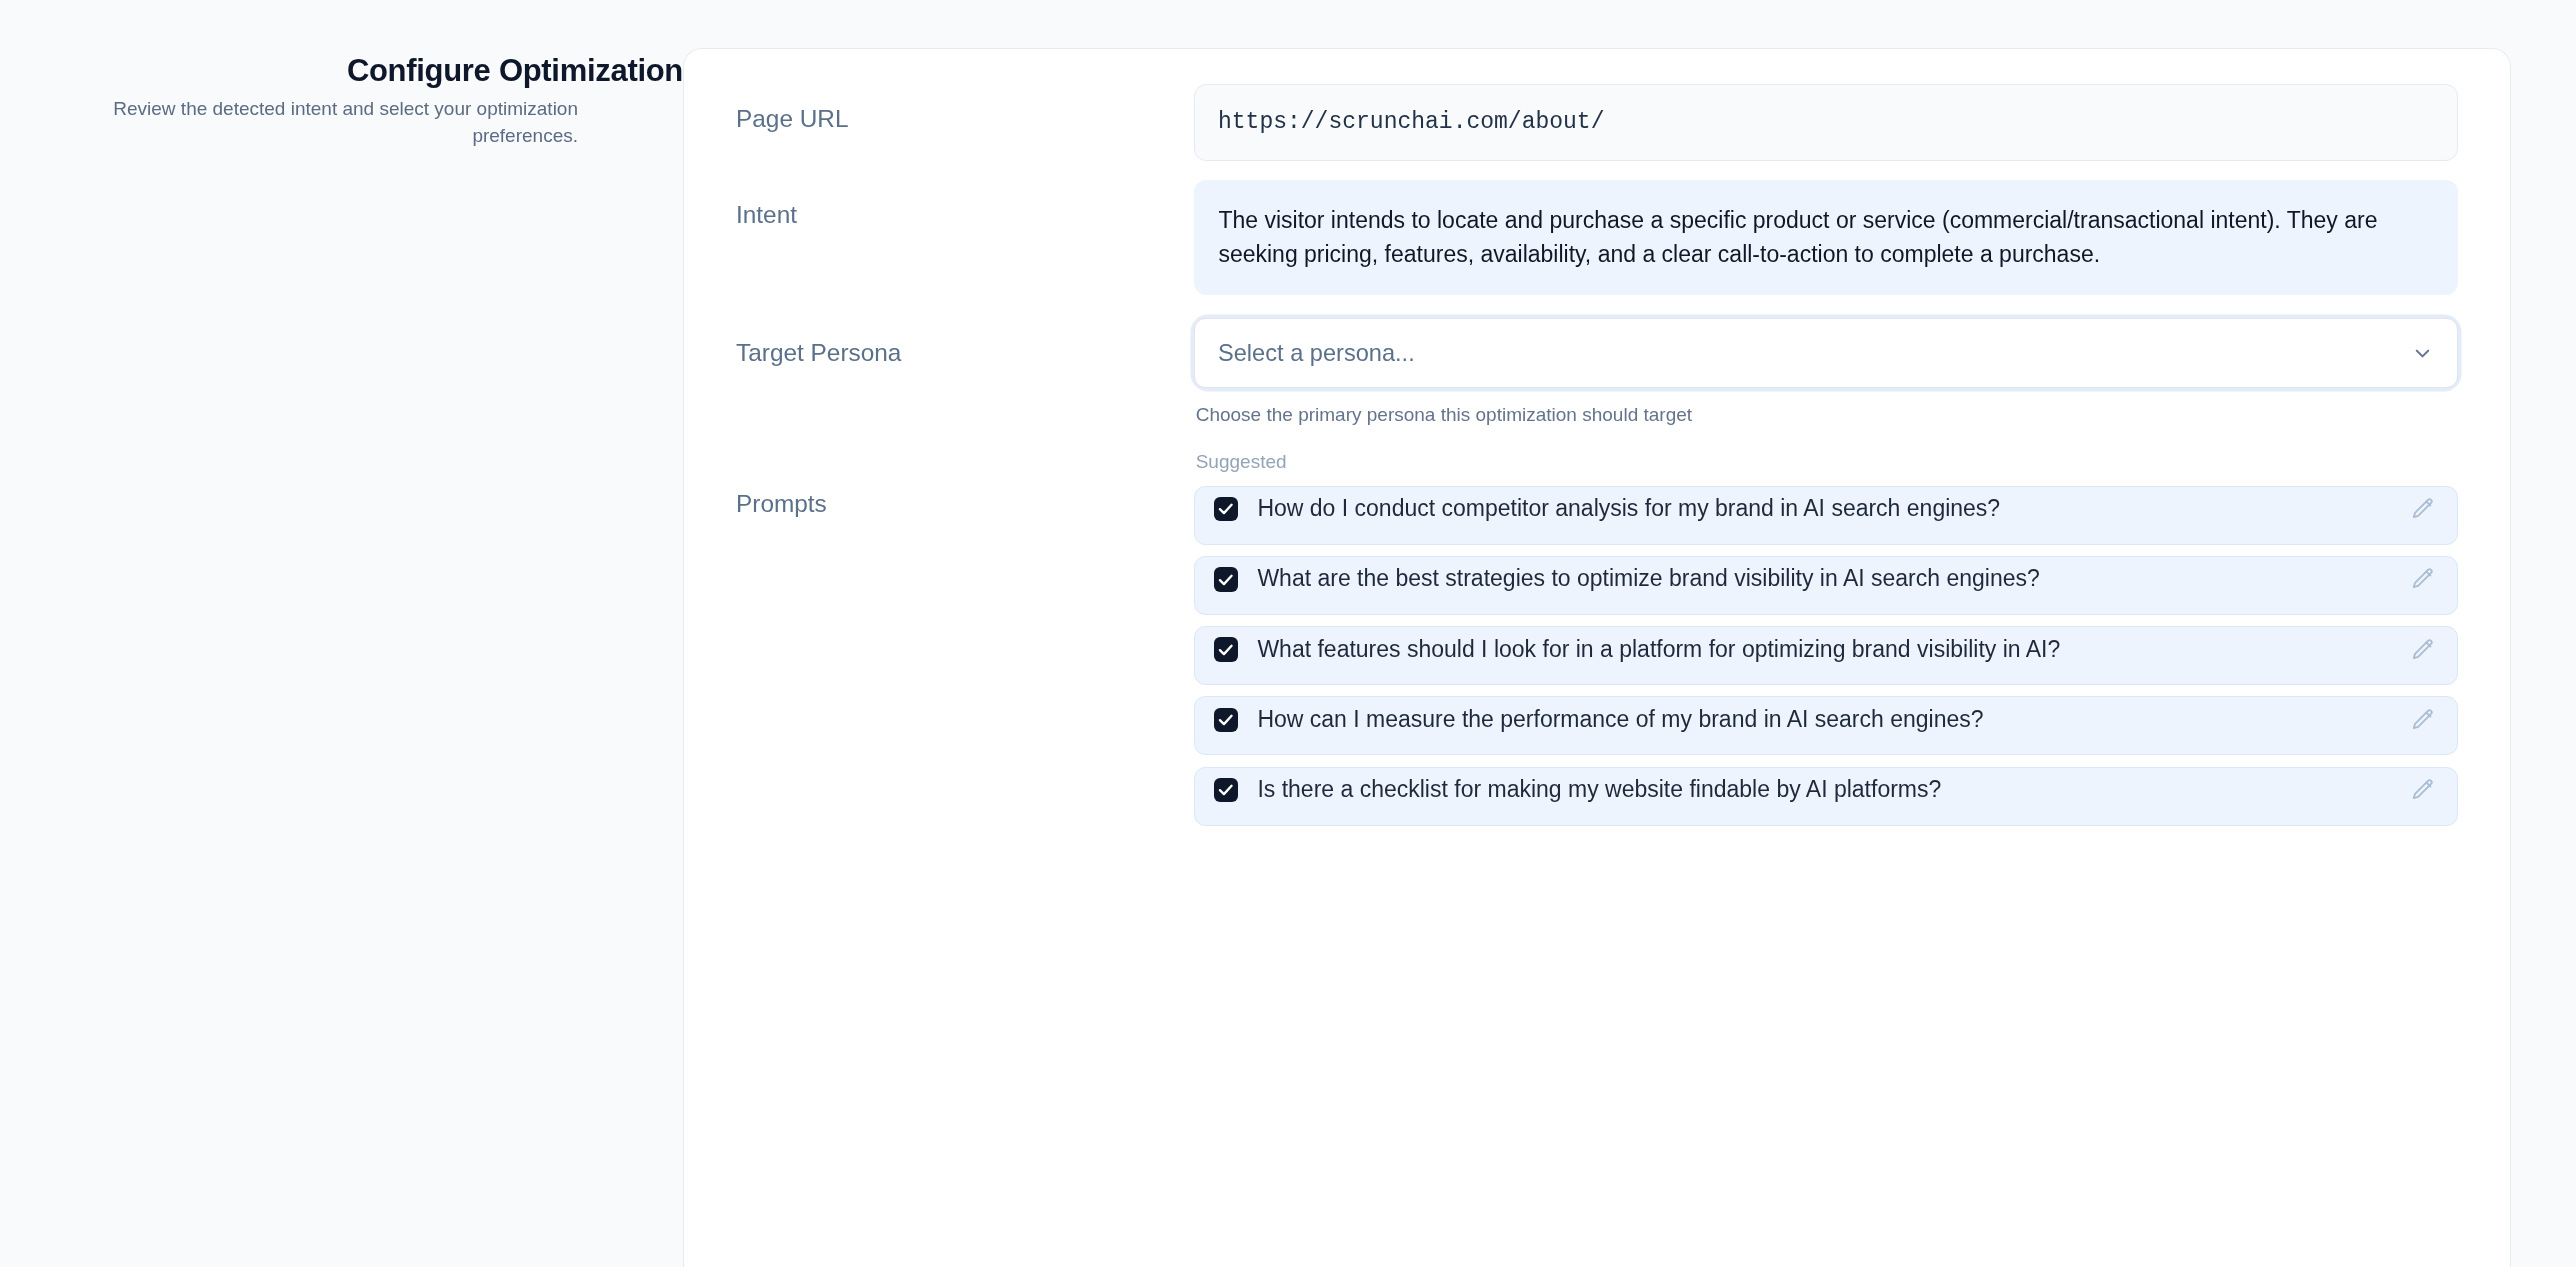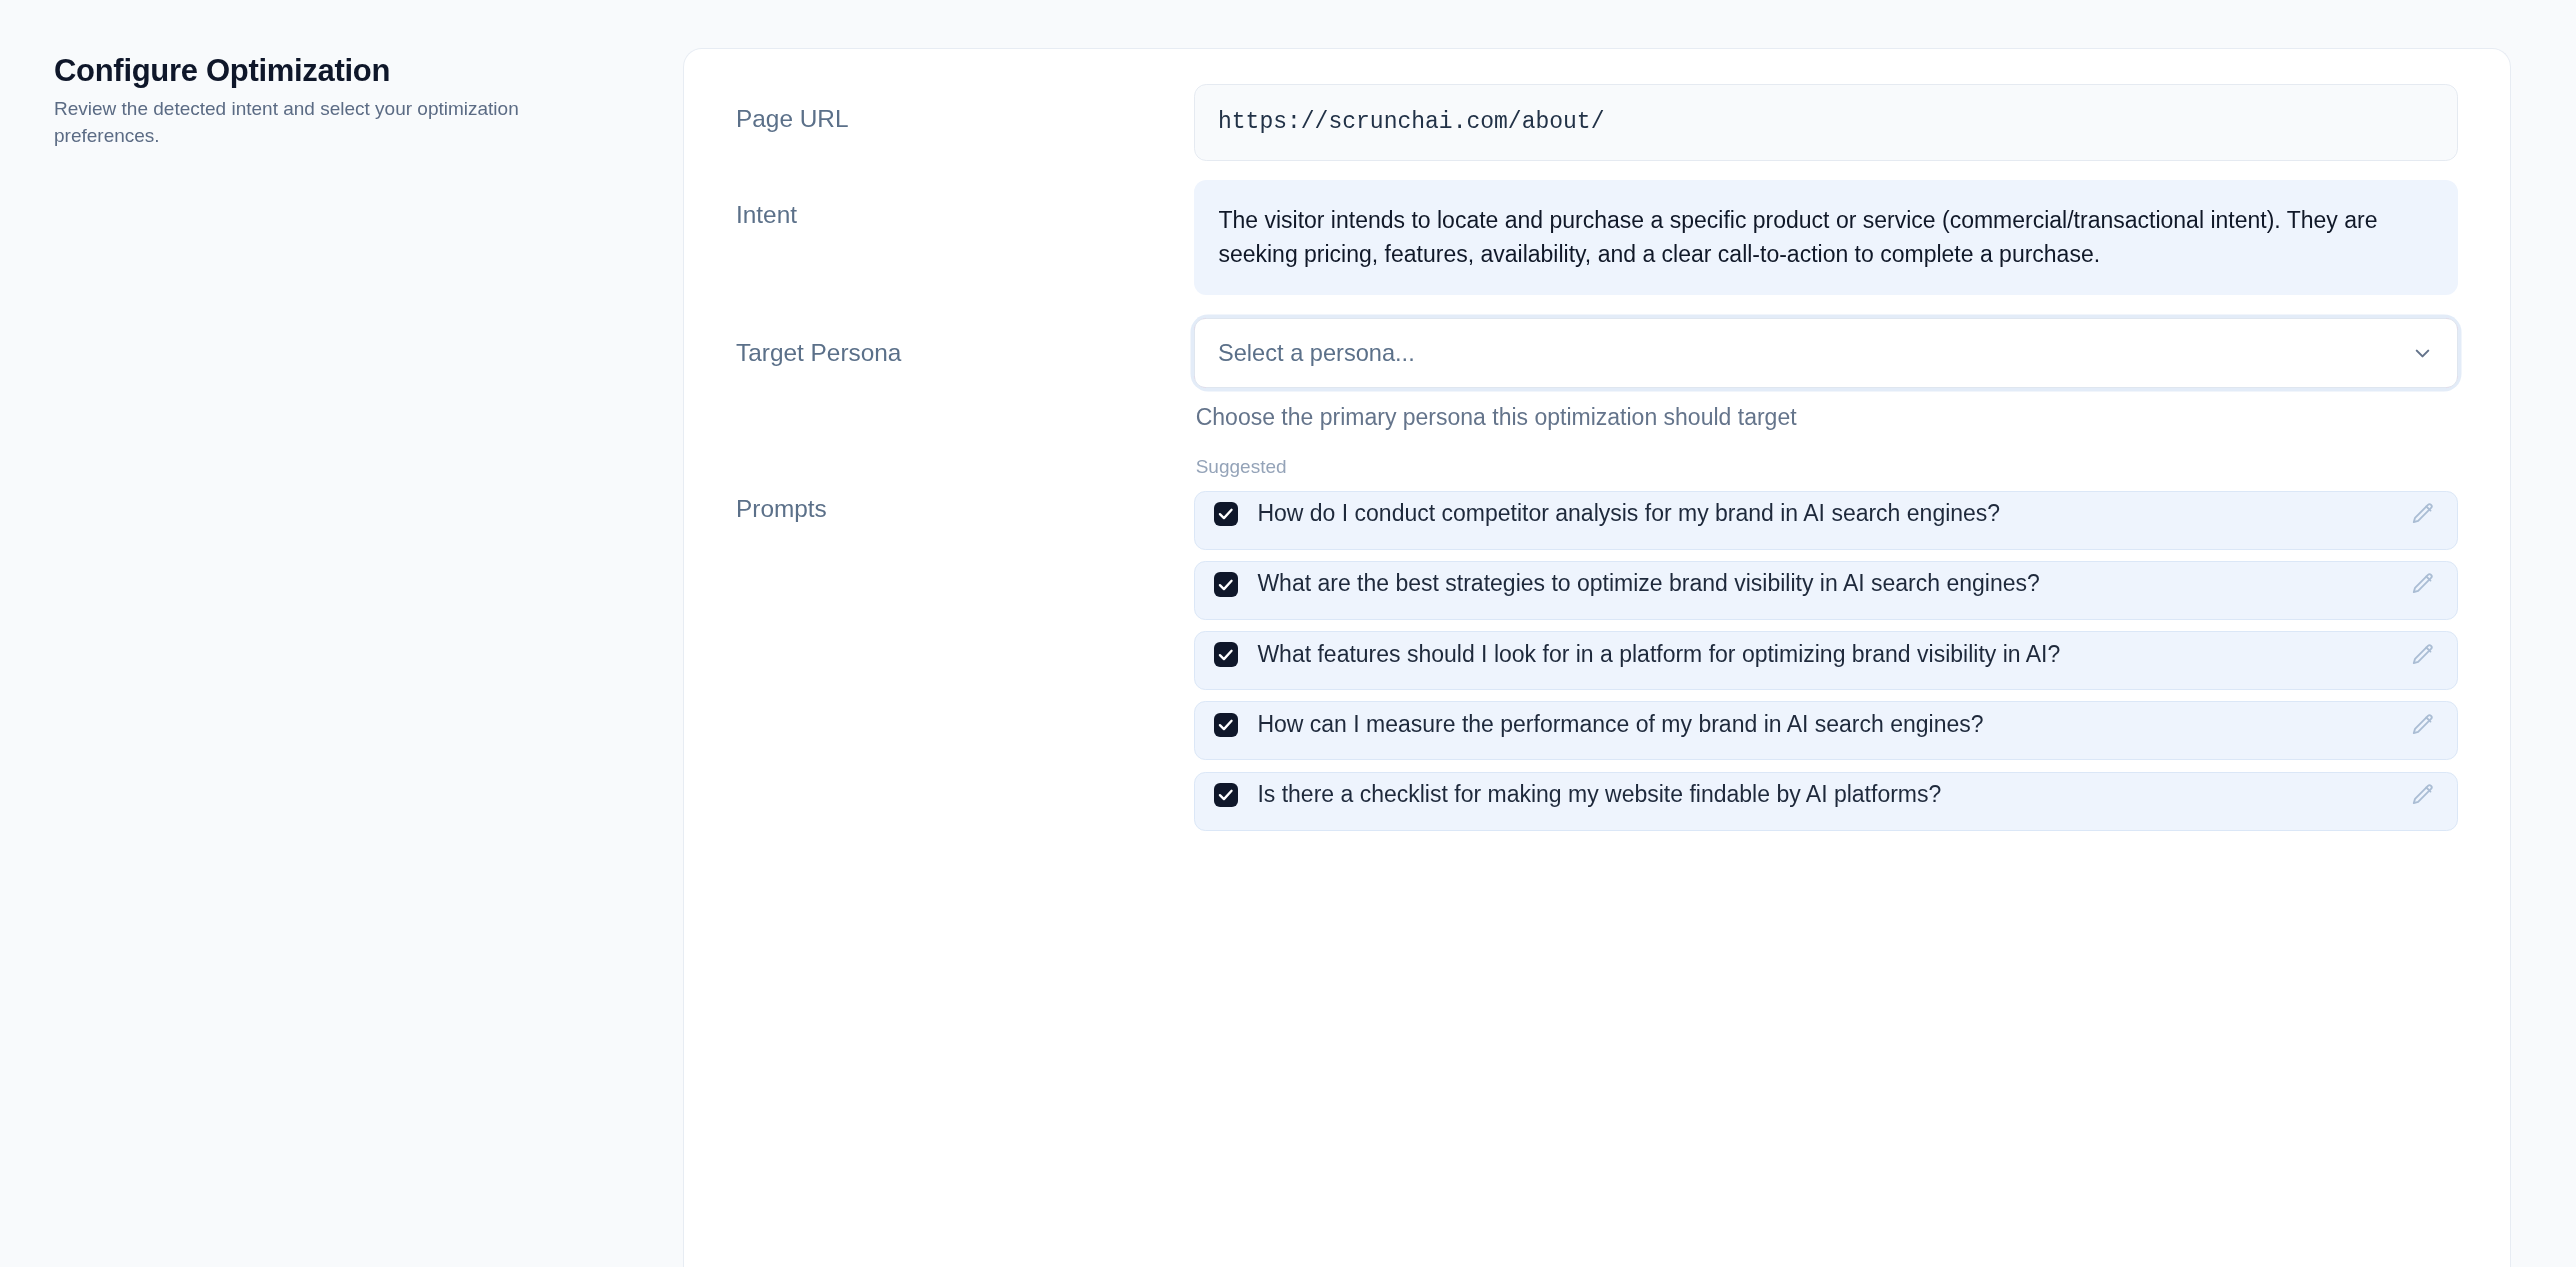--- a/index.html
+++ b/index.html
@@ -24,20 +24,21 @@
     align-items: flex-start;
   }
 
   
   .intro {
     width: 683px;
     flex: 0 0 683px;
     padding: 52px 0 0 54px;
     background: #f8fafc;
     height: 1267px;
+    text-align: right;
   }
 
   .intro-title {
     font-size: 31px;
     font-weight: 700;
     color: #0f172a;
     letter-spacing: -0.3px;
     line-height: 1.25;
   }
 
@@ -150,21 +151,21 @@
   .chev {
     width: 23px;
     height: 23px;
     flex: 0 0 23px;
     color: #64748b;
   }
   .chev svg { display: block; width: 100%; height: 100%; }
 
   .help-text {
     margin-top: 15.7px;
-    font-size: 23px;
+    font-size: 19px;
     color: #64748b;
     padding-left: 1.7px;
   }
 
   
   .row-prompts { align-items: flex-start; }
 
   .row-prompts .row-label { padding-top: 37px; }
 
   .suggested-label {

